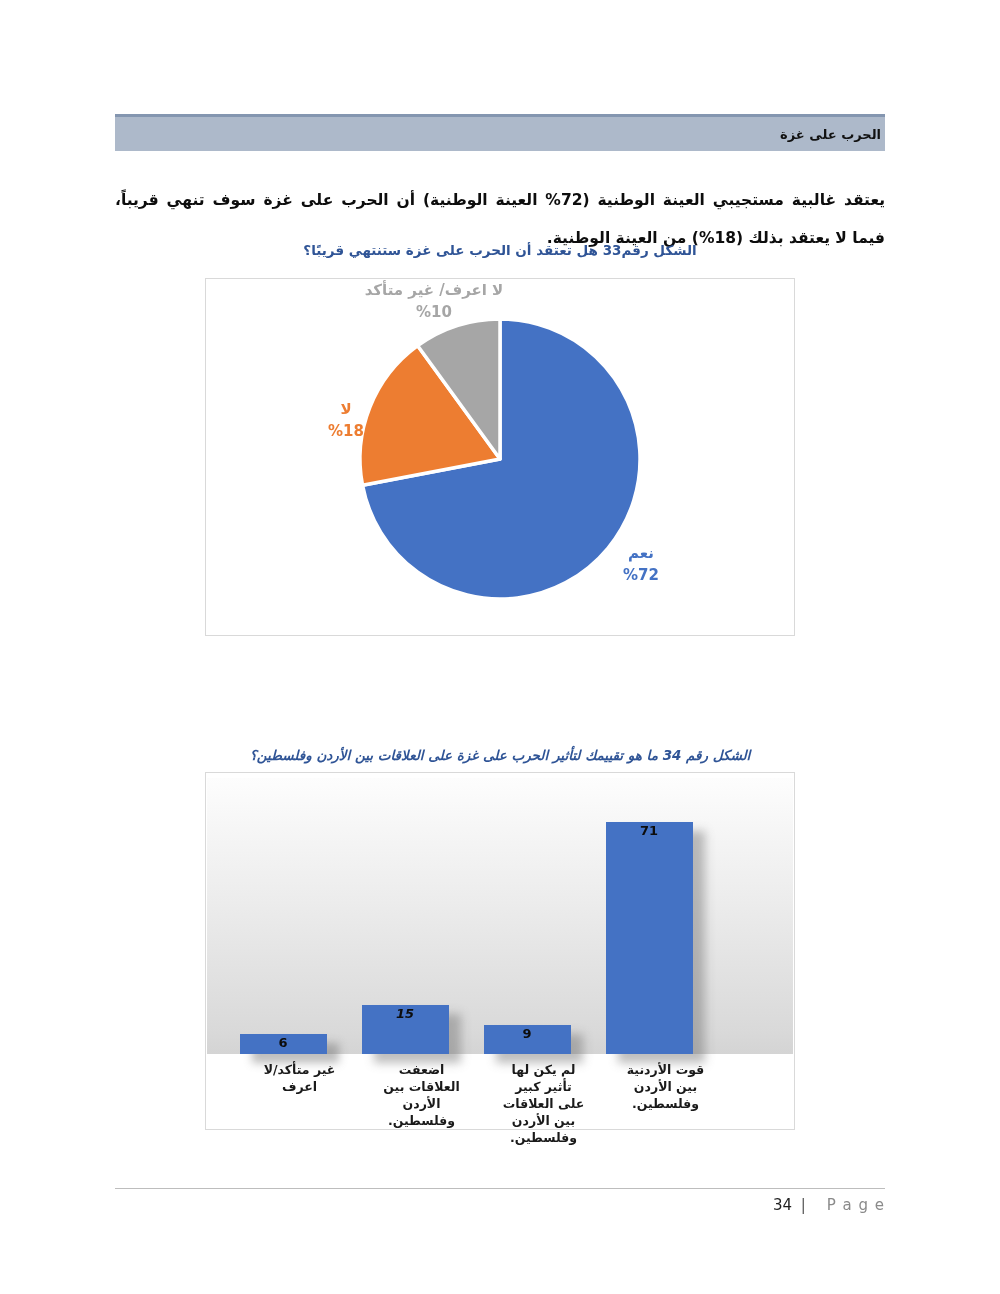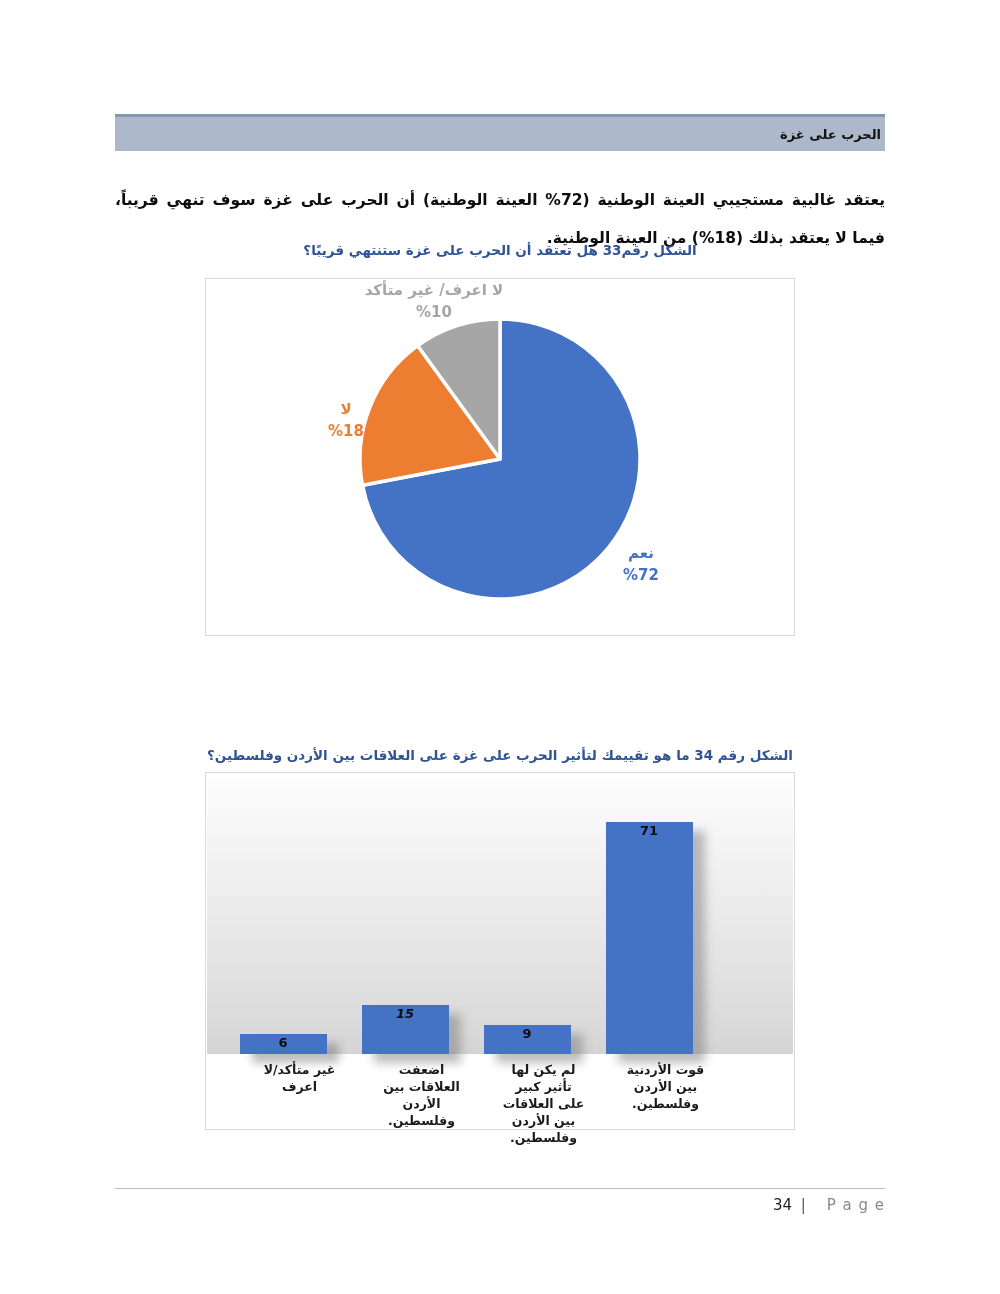--- a/index.html
+++ b/index.html
@@ -23,21 +23,21 @@
     text-align:justify;text-align-last:right;
   }
   .para-1{top:165px;}
   .para-2{top:647px;}
   
   .fig-caption{
     position:absolute;left:115px;width:770px;text-align:center;direction:rtl;
     font-size:13.5px;font-weight:700;color:#2f5496;
   }
   .cap-1{top:242px;}
-  .cap-2{top:747px;}
+  .cap-2{top:747px;font-style:italic;}
   
   .chart-box{
     position:absolute;left:205px;width:590px;height:358px;
     background:#ffffff;border:1px solid #d9d9d9;box-sizing:border-box;
   }
   .box-pie{top:278px;}
   .box-bar{top:772px;}
   
   .pie-svg{position:absolute;left:0;top:0;width:588px;height:356px;}
   .pie-label{

